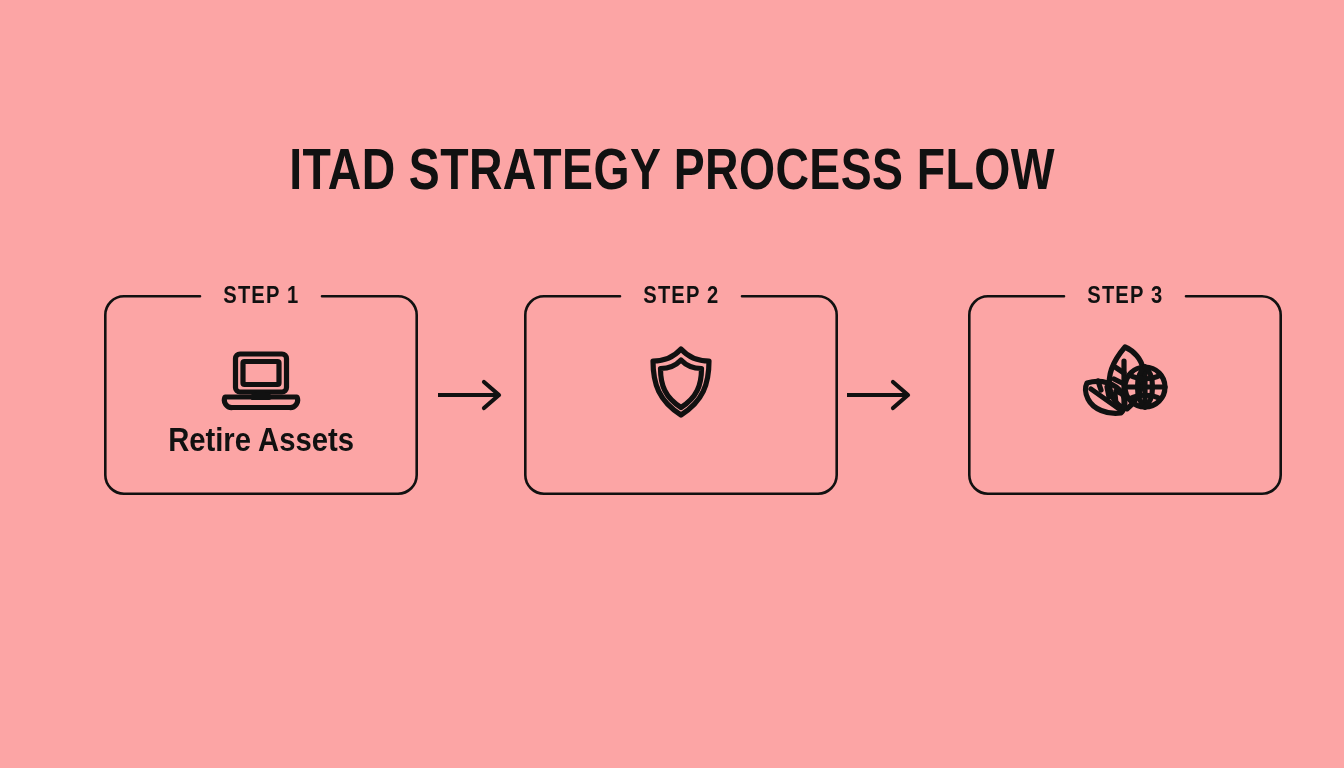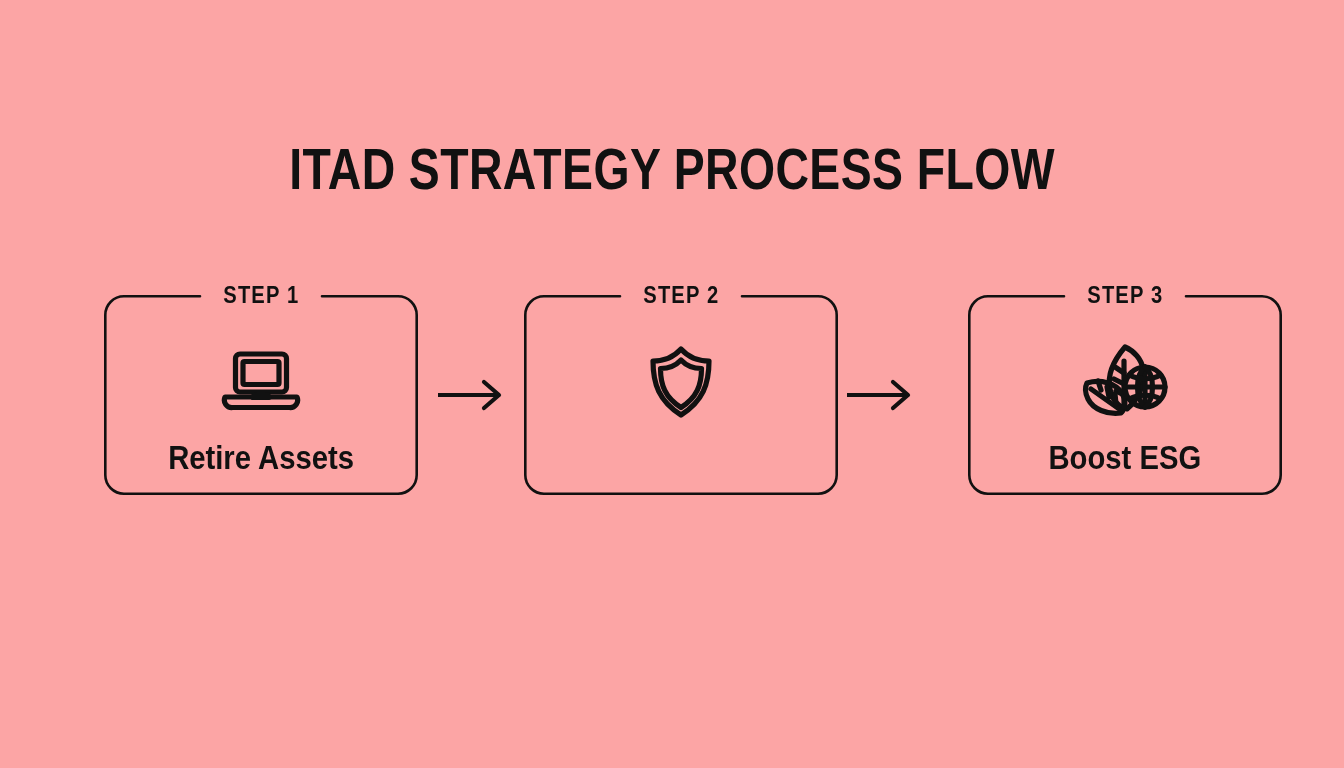--- a/index.html
+++ b/index.html
@@ -111,21 +111,21 @@
     fill: none;
     stroke: #111111;
     stroke-width: 5.2;
     stroke-linecap: round;
     stroke-linejoin: round;
   }
 
   .card-label {
     position: absolute;
     left: 0;
-    top: 142px;
+    top: 124px;
     width: 100%;
     text-align: center;
     font-family: "Liberation Sans", sans-serif;
     font-weight: bold;
     font-size: 34px;
     line-height: 40px;
     color: #111111;
     white-space: nowrap;
   }
   .card-label span {
@@ -251,19 +251,16 @@
           <circle cx="68" cy="48" r="20"></circle>
           <path d="M 48 48 L 88 48"></path>
           <path d="M 68 28 L 68 68"></path>
           <path d="M 68 28 C 58 36 58 60 68 68"></path>
           <path d="M 68 28 C 78 36 78 60 68 68"></path>
           <path d="M 52.5 36 C 61 41 75 41 83.5 36"></path>
           <path d="M 52.5 60 C 61 55 75 55 83.5 60"></path>
         </svg>
       </div>
 
-      <div class="card-label">
-        <span>Boost ESG</span>
-      </div>
     </div>
 
   </div>
 </div>
 
 </body></html>

